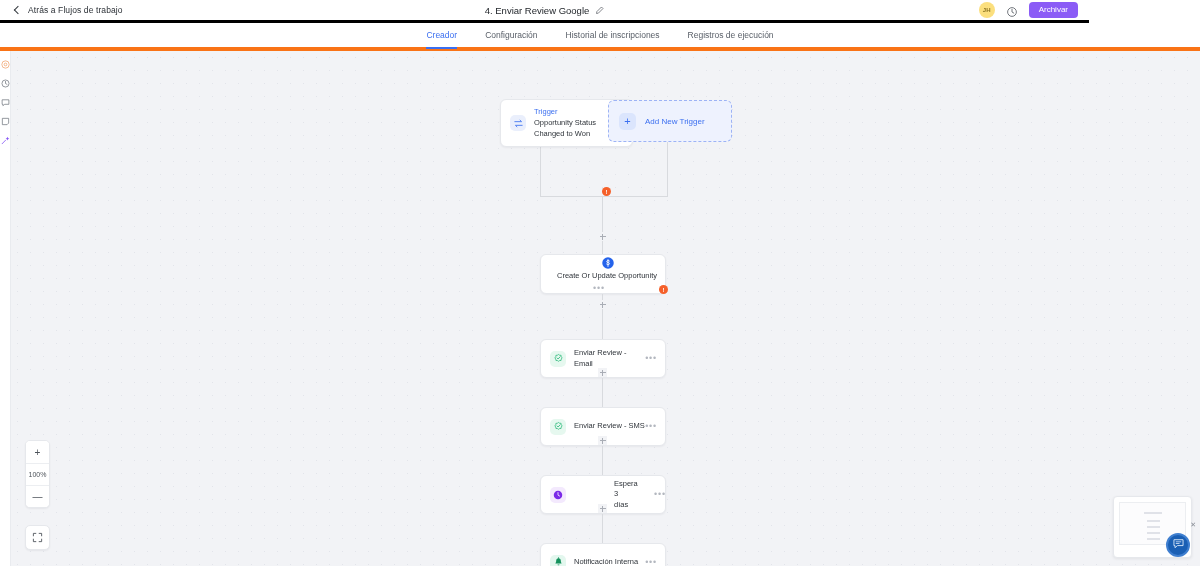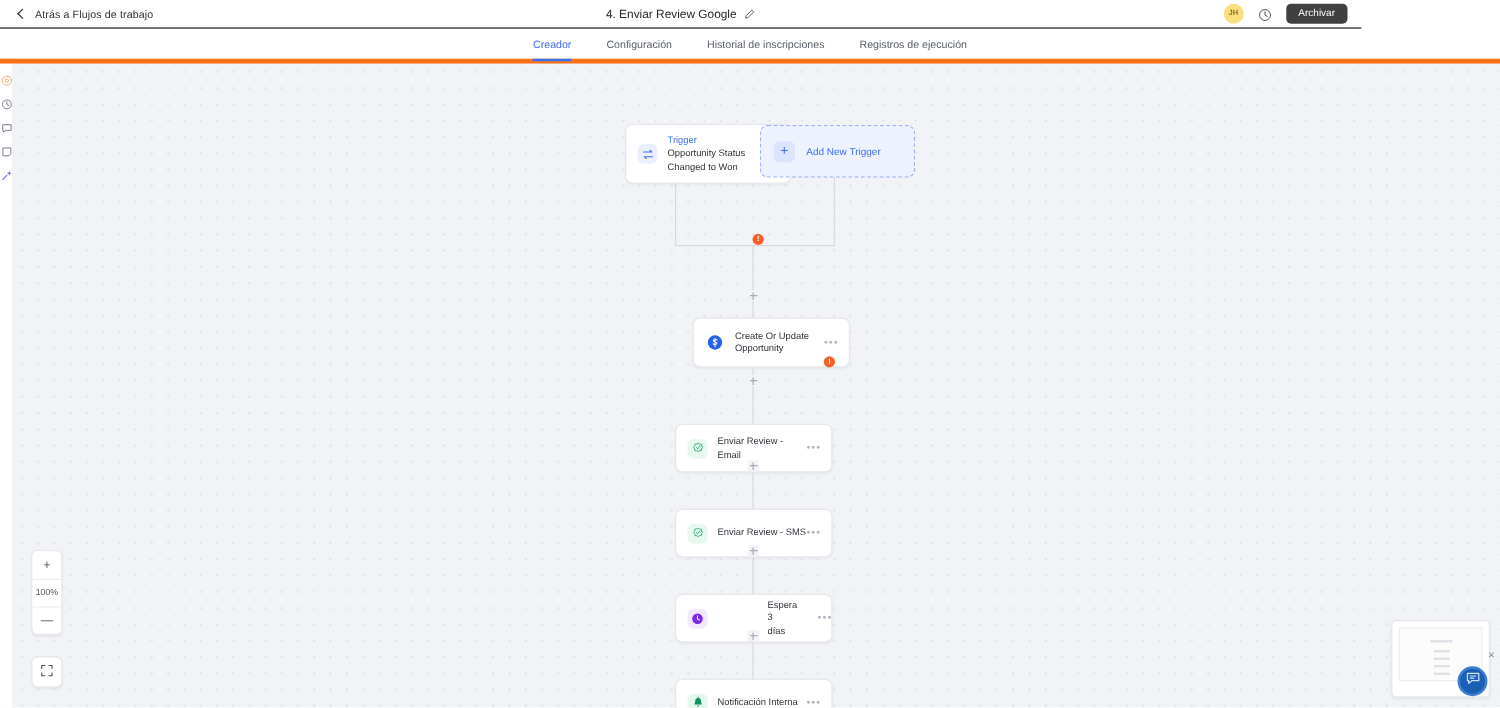--- a/index.html
+++ b/index.html
@@ -7,21 +7,21 @@
     width: 1200px; height: 566px;
     font-family: "Liberation Sans", sans-serif;
     background: #ffffff;
     overflow: hidden;
   }
 
   
   .topbar {
     position: absolute; top: 0; left: 0; width: 1089px; height: 23px;
     background: #ffffff;
-    border-bottom: 1px solid #000000;
+    border-bottom: 3px solid #000000;
     display: flex; align-items: center;
   }
   .back-link {
     display: flex; align-items: center; gap: 6px;
     margin-left: 13px; cursor: pointer;
   }
   .back-chevron { width: 9px; height: 9px; position: relative; }
   .back-chevron::before {
     content: ""; position: absolute; left: 2px; top: 1px;
     width: 5px; height: 5px;
@@ -45,21 +45,21 @@
   }
   .avatar {
     width: 16px; height: 16px; border-radius: 50%;
     background: #fbdf7e; color: #8a7220;
     font-size: 6px; font-weight: bold;
     display: flex; align-items: center; justify-content: center;
     cursor: pointer;
   }
   .history-icon { width: 12px; height: 12px; cursor: pointer; }
   .archive-btn {
-    background: #404040; color: #ffffff;
+    background: #8b5cf6; color: #ffffff;
     font-size: 8px; border-radius: 4px;
     padding: 4px 10px; border: none; cursor: pointer;
     line-height: 1;
   }
 
   
   .tabrow {
     position: absolute; top: 23px; left: 0; width: 1200px; height: 28px;
     background: #ffffff; border-bottom: 4px solid #f97316;
     display: flex; align-items: center;
@@ -312,21 +312,21 @@
   </div>
   <div class="err-badge" style="left:591px; top:136px;">!</div>
 
   <div class="add-trigger" style="left:597px; top:49px; width:124px; height:42px;">
     <div class="add-trigger-icon">+</div>
     <span class="add-trigger-label">Add New Trigger</span>
   </div>
 
   <div class="plus-node" style="left:587px; top:181px;"></div>
 
-  <div class="node" style="left:543px; top:203px; width:126px; height:40px;">
+  <div class="node" style="left:529px; top:203px; width:126px; height:40px;flex-direction:column;">
     <div class="node-icon">
       <svg viewBox="0 0 18 18" width="14" height="14">
         <circle cx="9" cy="9" r="7.4" fill="#2563eb"></circle>
         <path d="M9 4.6v8.8M11 6.4c-.6-.7-3.8-1-3.8.9 0 1.7 3.8.6 3.8 2.4 0 1.8-3.2 1.6-3.9.7" fill="none" stroke="#ffffff" stroke-width="1.1" stroke-linecap="round"></path>
       </svg>
     </div>
     <div class="node-body">
       <div class="node-title">Create Or Update Opportunity</div>
     </div>
     <div class="node-dots">•••</div>

